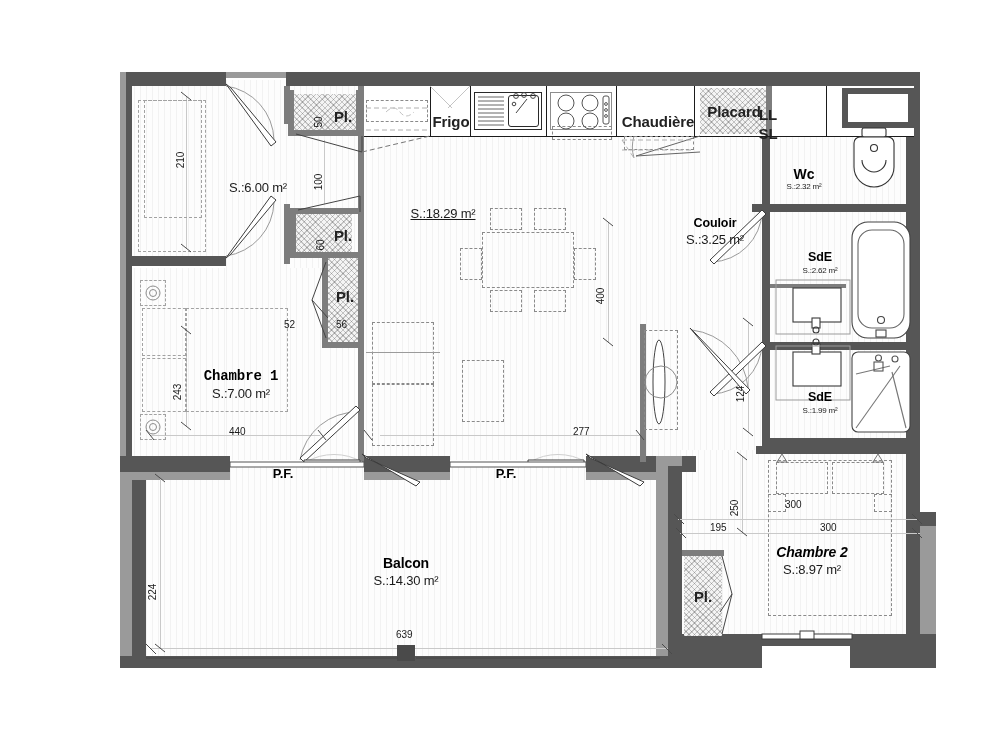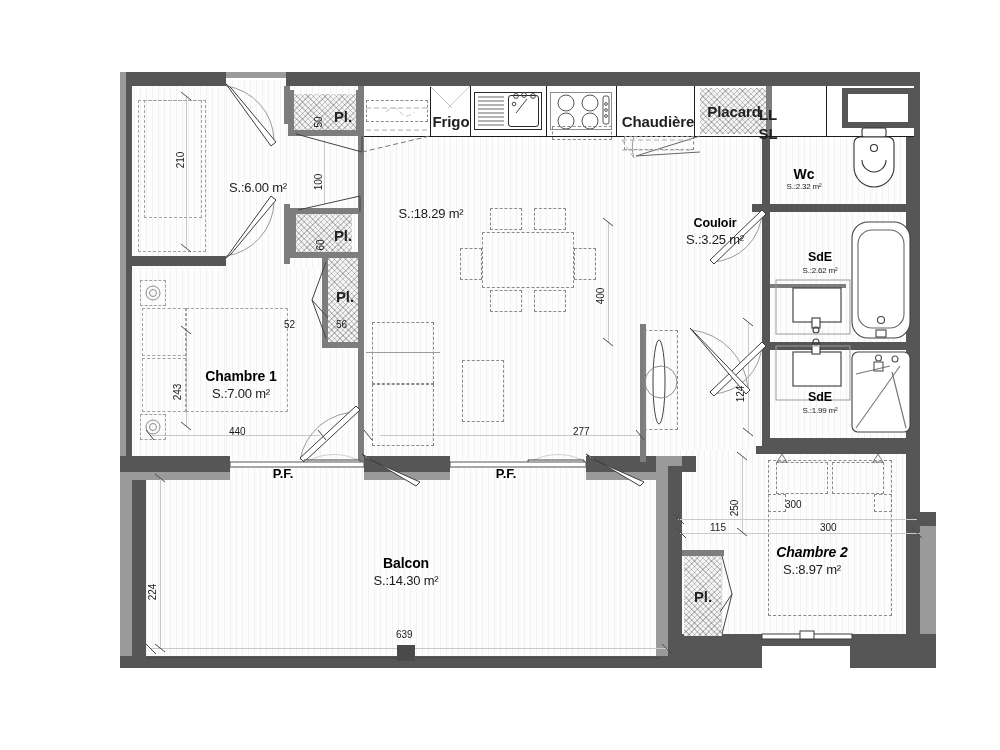--- a/index.html
+++ b/index.html
@@ -424,23 +424,23 @@
       <line x1="155" y1="644" x2="165" y2="652"></line>
       <line x1="146" y1="644" x2="156" y2="654"></line>
       <line x1="662" y1="644" x2="672" y2="654"></line>
       <line x1="181" y1="326" x2="191" y2="334"></line>
       <line x1="181" y1="422" x2="191" y2="430"></line>
     </g>
   </svg>
 
   <div class="lbl lbl-area" style="left:198px;top:180px;width:120px;">S.:6.00 m²</div>
 
-  <div class="lbl lbl-area" style="left:376px;top:206px;width:110px;">S.:18.29 m²</div>
-
-  <div class="lbl lbl-name" style="left:178px;top:368px;width:126px;">Chambre 1</div>
+  <div class="lbl lbl-area" style="left:388px;top:206px;width:110px;text-decoration:underline;">S.:18.29 m²</div>
+
+  <div class="lbl lbl-name" style="left:178px;top:368px;width:126px;font-family:Liberation Mono, monospace;">Chambre 1</div>
   <div class="lbl lbl-area" style="left:178px;top:386px;width:126px;">S.:7.00 m²</div>
 
   <div class="lbl lbl-name" style="left:748px;top:544px;width:128px;font-style:italic;">Chambre 2</div>
   <div class="lbl lbl-area" style="left:748px;top:562px;width:128px;">S.:8.97 m²</div>
 
   <div class="lbl lbl-name" style="left:672px;top:216px;width:86px;font-size:12.5px;">Couloir</div>
   <div class="lbl lbl-area" style="left:672px;top:232px;width:86px;">S.:3.25 m²</div>
 
   <div class="lbl lbl-name" style="left:772px;top:166px;width:64px;">Wc</div>
   <div class="lbl lbl-area" style="left:770px;top:182px;width:68px;font-size:8px;">S.:2.32 m²</div>
@@ -471,16 +471,16 @@
   <div class="dim dim-v" style="left:746px;top:394px;transform:rotate(-90deg) translate(-50%,-100%);">124</div>
   <div class="dim dim-v" style="left:740px;top:508px;transform:rotate(-90deg) translate(-50%,-100%);">250</div>
   <div class="dim dim-v" style="left:158px;top:592px;transform:rotate(-90deg) translate(-50%,-100%);">224</div>
 
   <div class="dim" style="left:284px;top:319px;">52</div>
   <div class="dim" style="left:336px;top:319px;">56</div>
   <div class="dim" style="left:229px;top:426px;">440</div>
   <div class="dim" style="left:573px;top:426px;">277</div>
   <div class="dim" style="left:785px;top:499px;">300</div>
   <div class="dim" style="left:820px;top:522px;">300</div>
-  <div class="dim" style="left:710px;top:522px;">115</div>
+  <div class="dim" style="left:710px;top:522px;">195</div>
   <div class="dim" style="left:396px;top:629px;">639</div>
 
 </div>
 
 </body></html>

